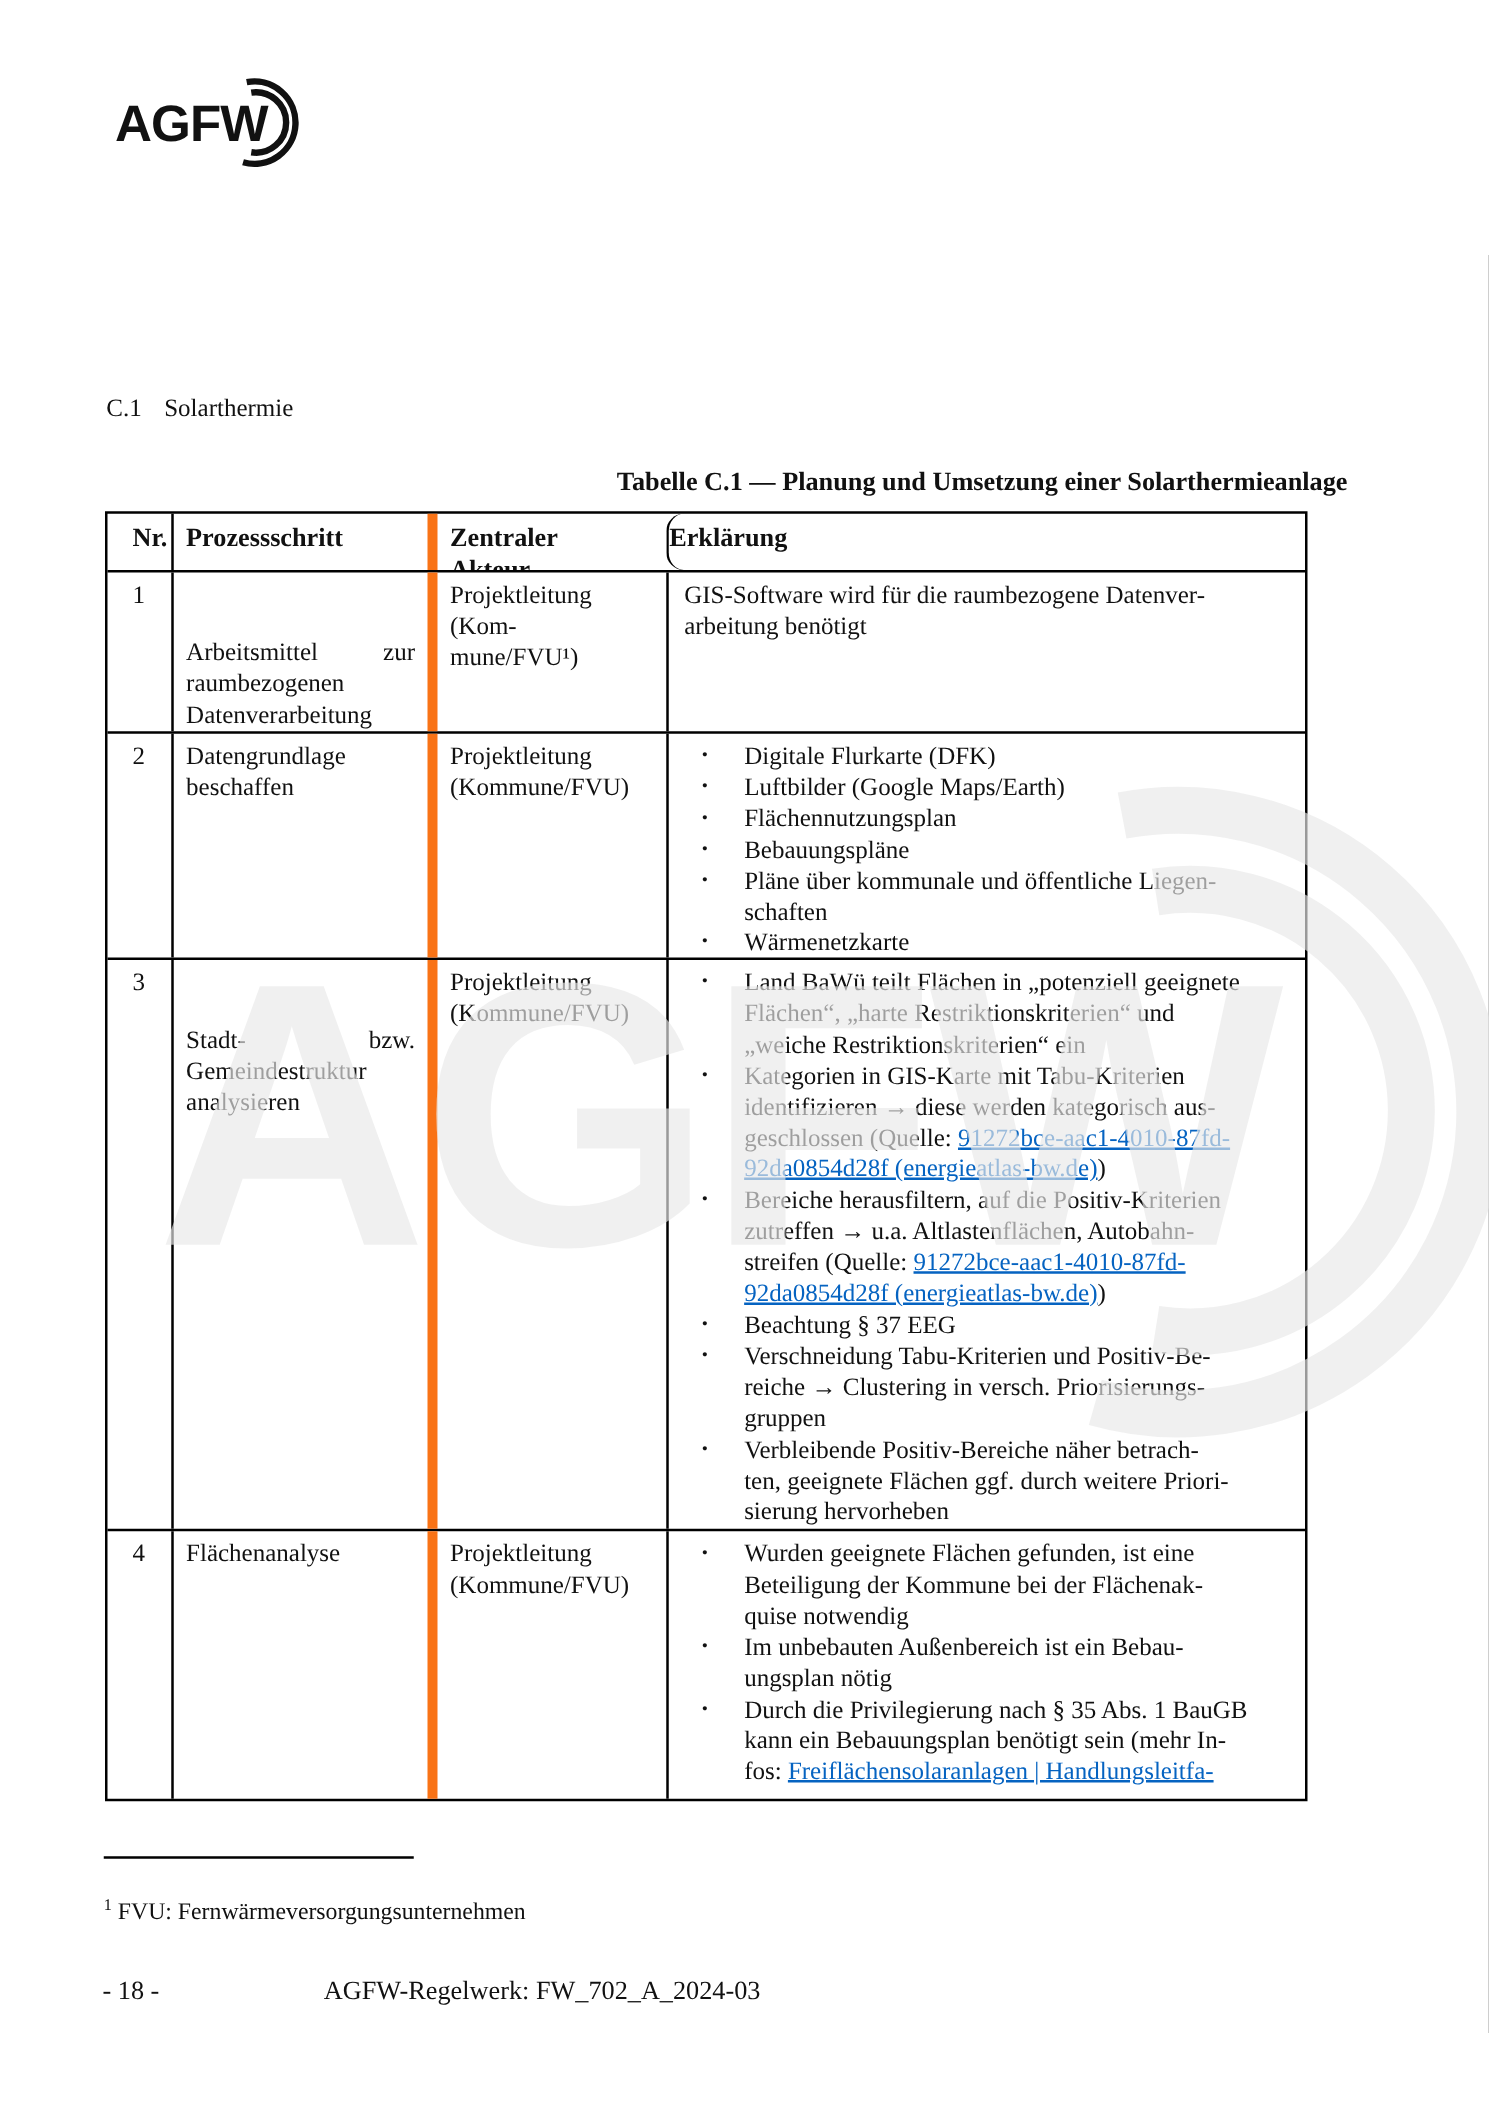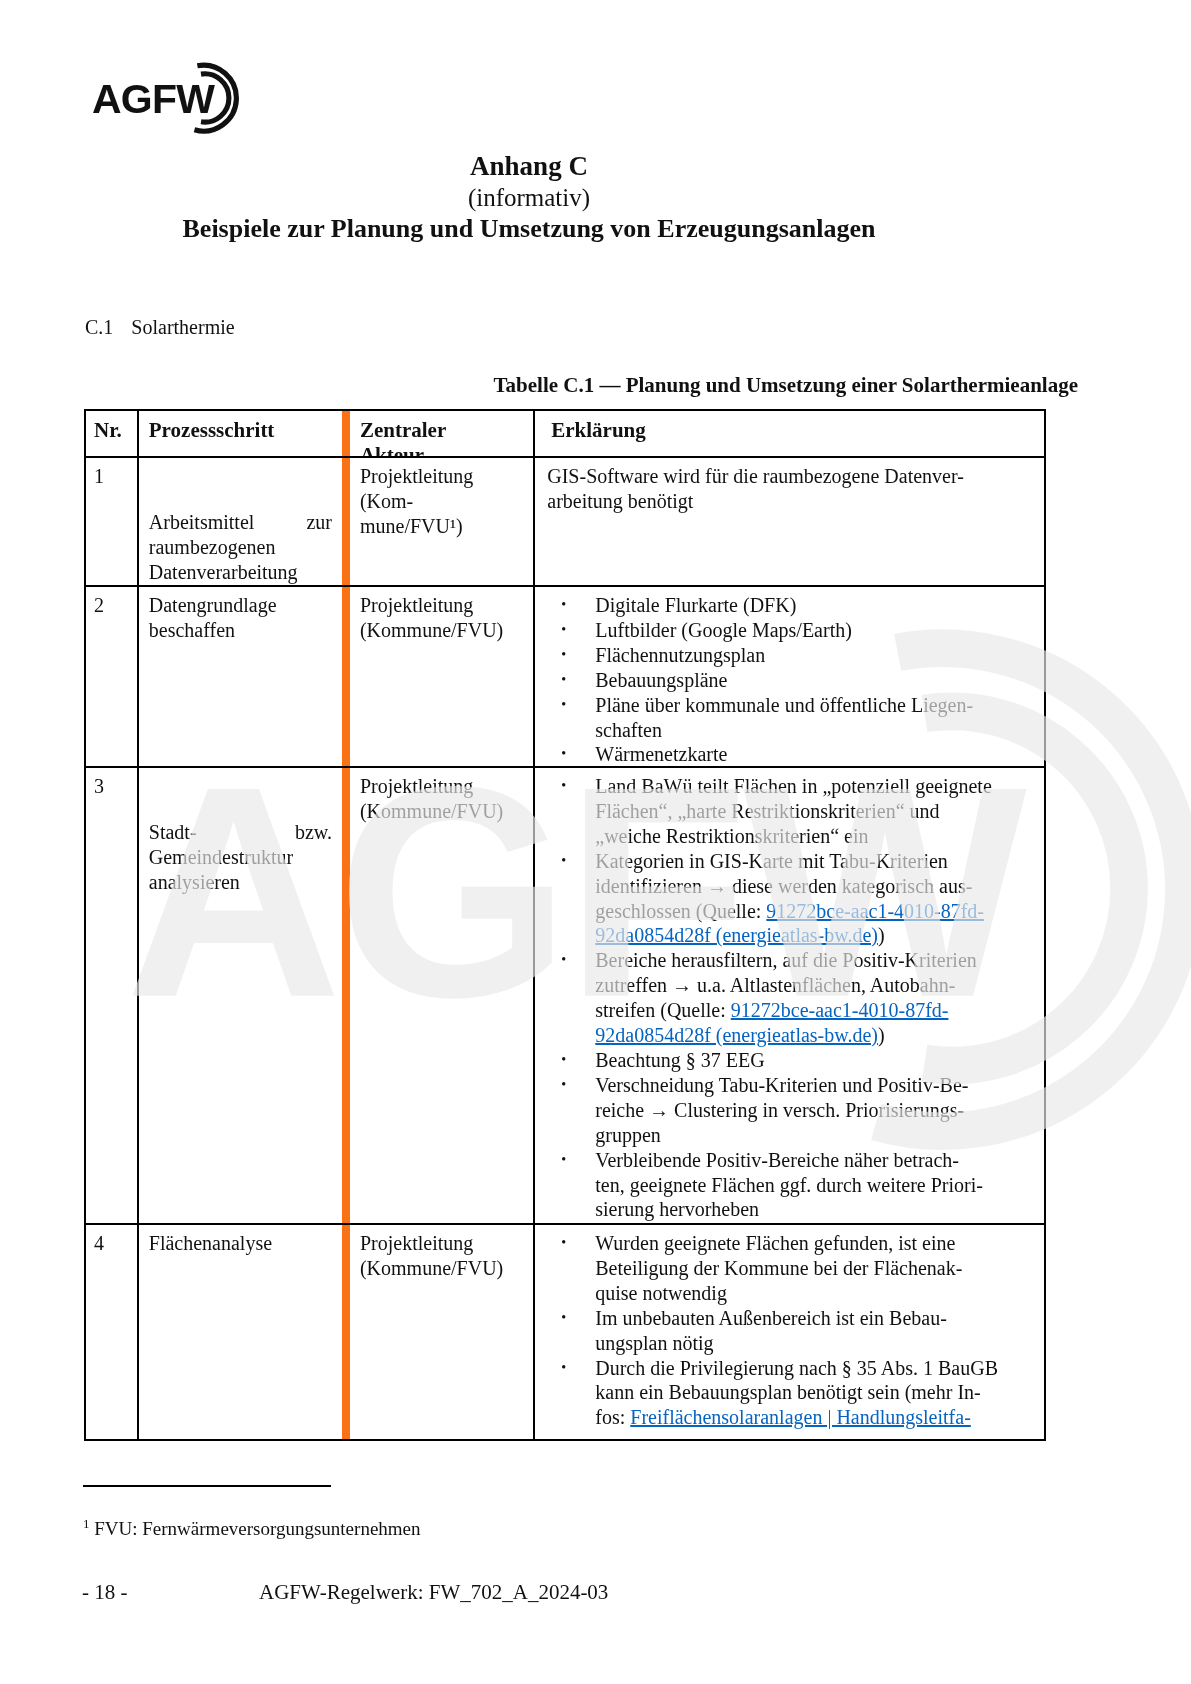--- a/index.html
+++ b/index.html
@@ -20,26 +20,26 @@
   .section-heading{left:85px;top:316px;font-size:20px;font-weight:normal;}
   .section-num{margin-right:18px;}
   .caption{left:0;top:373px;width:1078px;text-align:right;font-size:21px;font-weight:bold;}
 
   
   .ttable{left:84px;top:409px;width:962px;height:1032px;border:2px solid #000;box-sizing:border-box;}
   .trow{display:flex;border-bottom:2px solid #000;box-sizing:border-box;}
   .trow:last-child{border-bottom:none;}
   .cell{box-sizing:border-box;overflow:hidden;position:relative;padding-top:6px;
         font-size:20px;line-height:24.9px;}
-  .c1{width:51px;padding-left:8px;}
+  .c1{width:51px;padding-left:20px;}
   .c2{width:206px;border-left:2px solid #000;padding-left:10px;padding-right:10px;}
   .c3{width:192px;border-left:8px solid #f97316;padding-left:10px;padding-right:24px;}
   .c4{width:513px;border-left:2px solid #000;padding-right:12px;}
   .th .cell{font-weight:bold;font-size:21px;padding-top:7px;}
-  .th .c4{padding-left:16px;}
+  .th .c4{padding-left:0;border-radius:14px;}
   .line{white-space:nowrap;position:relative;}
   .line.j{white-space:normal;text-align:justify;text-align-last:justify;margin-top:46px;}
   .para .line{padding-left:12px;}
   .bullets .line{padding-left:60px;}
   .bullet-marker{position:absolute;left:26px;top:0;font-size:14px;}
   .link{color:#0563C1;text-decoration:underline;cursor:pointer;}
 
   
   .footnote-rule{left:83px;top:1485px;width:248px;height:2px;background:#000;}
   .footnote{left:83px;top:1516px;font-size:19px;}
@@ -52,25 +52,20 @@
 <body>
 
 <div class="page">
 
   <svg class="abs logo" viewBox="0 0 205 105">
     <text x="0" y="76" font-size="56" font-weight="bold" letter-spacing="-1" fill="currentColor">AGFW</text>
     <path d="M144,12 A45,45 0 1 1 140,99.5" fill="none" stroke="currentColor" stroke-width="7"></path>
     <path d="M149,23.4 A33,33 0 1 1 149,88.6" fill="none" stroke="currentColor" stroke-width="7"></path>
   </svg>
 
-  <div class="abs title-block">
-    <div class="t1">Anhang C</div>
-    <div class="t2">(informativ)</div>
-    <div class="t3">Beispiele zur Planung und Umsetzung von Erzeugungsanlagen</div>
-  </div>
 
   <div class="abs section-heading">
     <span class="section-num">C.1</span><span>Solarthermie</span>
   </div>
 
   <div class="abs caption">Tabelle C.1 — Planung und Umsetzung einer Solarthermieanlage</div>
 
   <div class="abs ttable" id="ttable">
       <div class="trow th" style="height: 47px;">
         <div class="cell c1">Nr.</div>

